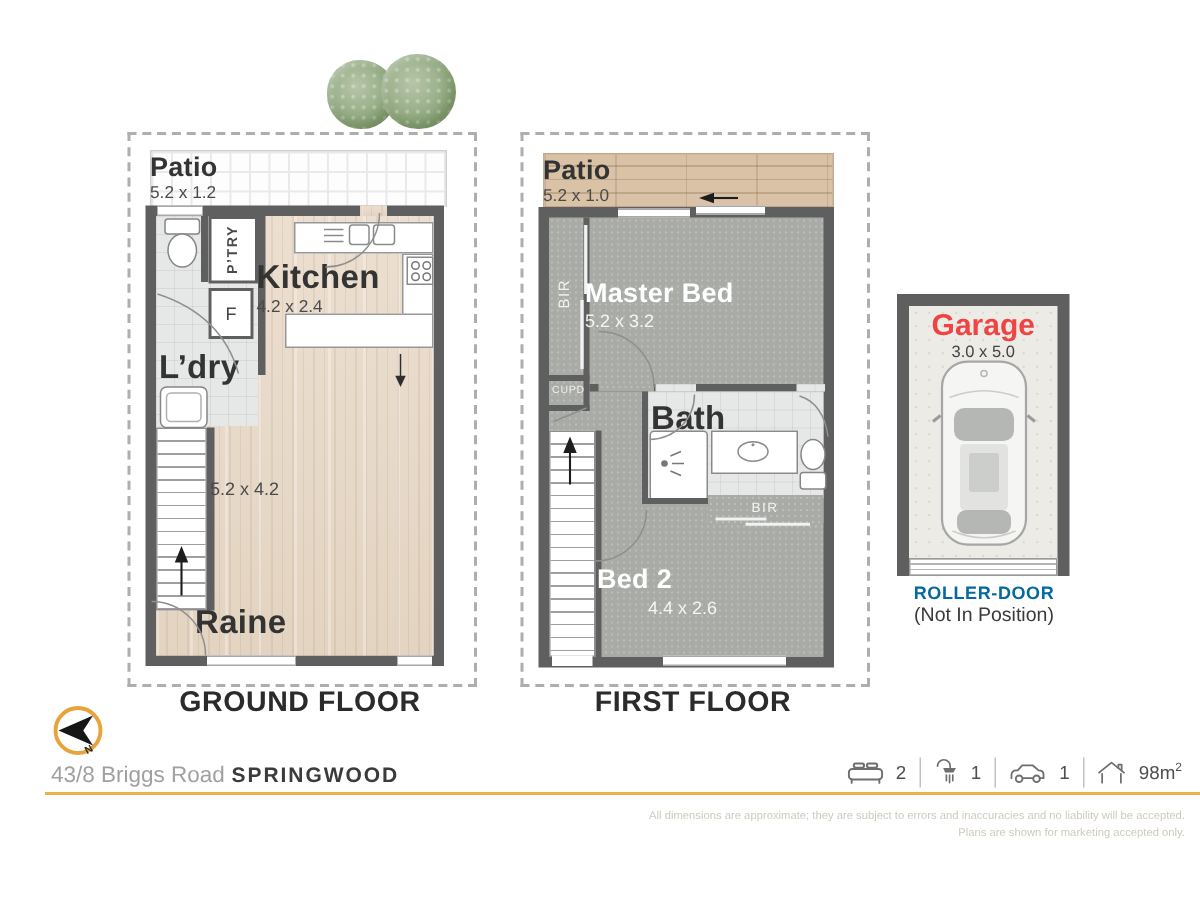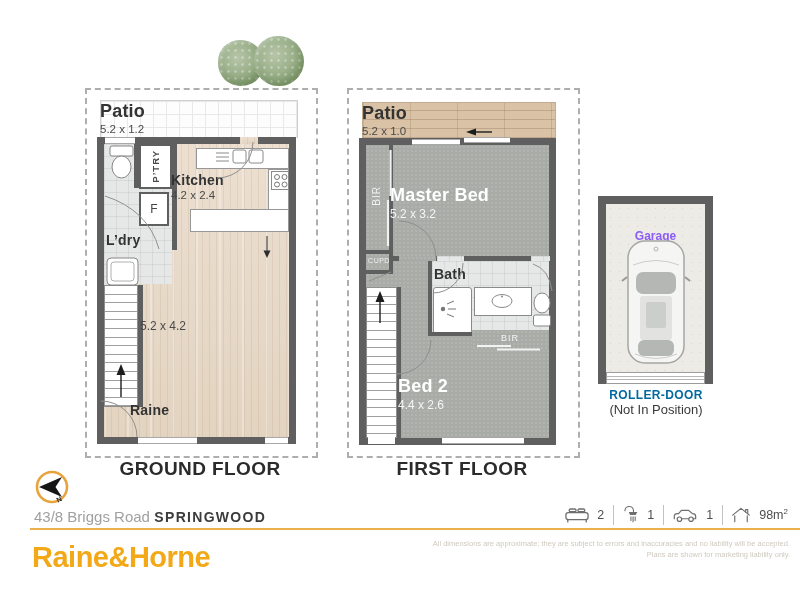--- a/index.html
+++ b/index.html
@@ -29,21 +29,21 @@
   .garagefloor{background-color:#edebe6;
         background-image:radial-gradient(rgba(120,120,105,.20) .7px, transparent .9px);
         background-size:9px 9px;}
   .whitebox{position:absolute;background:#fff;border:1px solid #979797;box-sizing:border-box;}
   .closet{position:absolute;background:#fff;border:2px solid #5f5f5f;box-sizing:border-box;
           display:flex;align-items:center;justify-content:center;}
   .stairs{position:absolute;background:#fff;border:1px solid #8f8f8f;box-sizing:border-box;
           background-image:repeating-linear-gradient(180deg, transparent 0 7.6px, #9f9f9f 7.6px 8.6px);}
   .win{position:absolute;background:#fff;border-top:1px solid #a8a8a8;border-bottom:1px solid #a8a8a8;box-sizing:border-box;}
   .lbl{position:absolute;color:#333;}
-  .room-name{font-size:14px;font-weight:600;letter-spacing:.2px;}
+  .room-name{font-size:22px;font-weight:600;letter-spacing:.2px;}
   .room-name.lg{font-size:19px;}
   .room-dims{font-size:11.5px;color:#4a4a4a;margin-top:1px;}
   .white .room-name{color:#fff;}
   .white .room-dims{color:rgba(255,255,255,.88);}
   .vtext{writing-mode:vertical-rl;transform:rotate(180deg);}
   .floor-title{position:absolute;text-align:center;font-size:19px;font-weight:600;
                color:#2b2b2b;letter-spacing:.4px;}
   .tree{position:absolute;border-radius:48% 52% 50% 50%;
         background-image:radial-gradient(rgba(255,255,255,.30) 1px, transparent 1.6px),
                          radial-gradient(circle at 42% 38%, #b7c5a8 0%, #9ab08a 45%, #86a072 75%, #7b9468 100%);
@@ -58,21 +58,21 @@
   .address{position:absolute;left:34px;top:508px;white-space:nowrap;}
   .addr-street{font-size:15px;color:#a0a0a0;}
   .addr-suburb{font-size:14px;color:#3b3b3b;font-weight:bold;letter-spacing:1.3px;}
   .disclaimer{position:absolute;right:10px;top:538px;width:420px;text-align:right;
               font-size:7.5px;line-height:11px;color:#cfcabf;}
   .brand{position:absolute;left:32px;top:541px;font-size:29px;font-weight:bold;
          color:#f2a817;letter-spacing:-.5px;}
   .roller{position:absolute;background:#fff;border:1px solid #9b9b9b;box-sizing:border-box;
           background-image:repeating-linear-gradient(180deg, transparent 0 2.6px, #b5b5b5 2.6px 3.6px);}
   .garlbl{position:absolute;text-align:center;}
-  .gar-name{font-size:12px;font-weight:600;color:#8b5cf6;margin-top:23px;}
+  .gar-name{font-size:20px;font-weight:600;color:#ef4444;}
   .gar-dims{font-size:11px;color:#444;}
   .roller-lbl{font-size:12px;font-weight:bold;color:#0369a1;letter-spacing:.4px;}
   .roller-note{font-size:13px;color:#3a3a3a;}
 </style>
 </head>
 <body>
 
 <div id="page">
 
   <div class="tree" style="left:218px;top:40px;width:46px;height:46px;"></div>
@@ -173,21 +173,21 @@
   <div class="win" style="left:412px;top:139px;width:48px;height:6px;"></div>
   <div class="win" style="left:464px;top:137px;width:46px;height:6px;"></div>
   <div class="win" style="left:442px;top:437px;width:82px;height:7px;"></div>
 
   <div class="lbl white" style="left:390px;top:185px;width:160px;">
     <div class="room-name" style="font-size:18px;font-weight:700;">Master Bed</div>
     <div class="room-dims" style="font-size:12px;">5.2 x 3.2</div>
   </div>
   <div class="lbl white" style="left:398px;top:376px;width:150px;">
     <div class="room-name" style="font-size:18px;font-weight:700;">Bed 2</div>
-    <div class="room-dims" style="font-size:12px;">4.4 x 2.6</div>
+    <div class="room-dims" style="font-size:12px;padding-left:34px;">4.4 x 2.6</div>
   </div>
 
   <div class="floor-title" style="left:347px;top:458px;width:230px;">FIRST FLOOR</div>
 
   <div class="wall" style="left:598px;top:196px;width:115px;height:188px;"></div>
   <div class="abs garagefloor" style="left:606px;top:204px;width:99px;height:172px;"></div>
   <div class="garlbl" style="left:606px;top:206px;width:99px;">
     <div class="gar-name">Garage</div>
     <div class="gar-dims">3.0 x 5.0</div>
   </div>
@@ -310,18 +310,17 @@
       <path d="M17.5 5.8 V3 h2.6 V7.8"></path>
       <path d="M4.5 10.5 V17.5 M19.5 10.5 V17.5"></path>
     </svg>
     <span><span>98m</span><sup style="font-size:8px;">2</sup></span>
   </div>
 
   <div class="goldline"></div>
 
   <div class="disclaimer">
     <div>All dimensions are approximate; they are subject to errors and inaccuracies and no liability will be accepted.</div>
-    <div>Plans are shown for marketing liability only.</div>
-  </div>
-
-  <div class="brand">Raine&amp;Horne</div>
+    <div>Plans are shown for marketing accepted only.</div>
+  </div>
+
 
 </div>
 
 </body></html>

